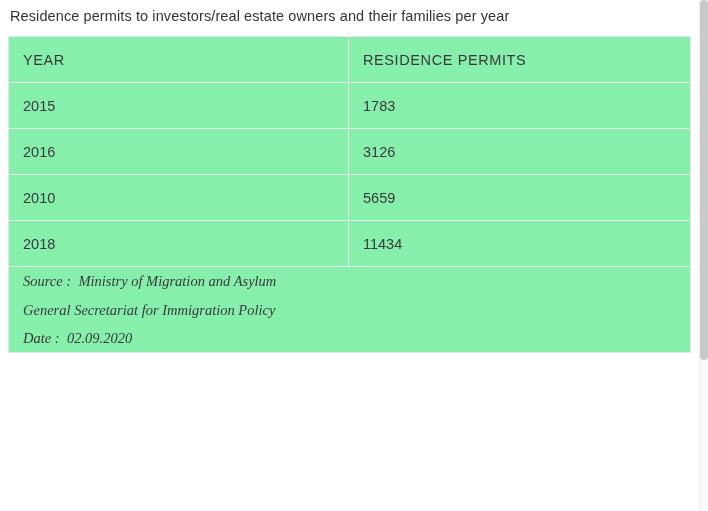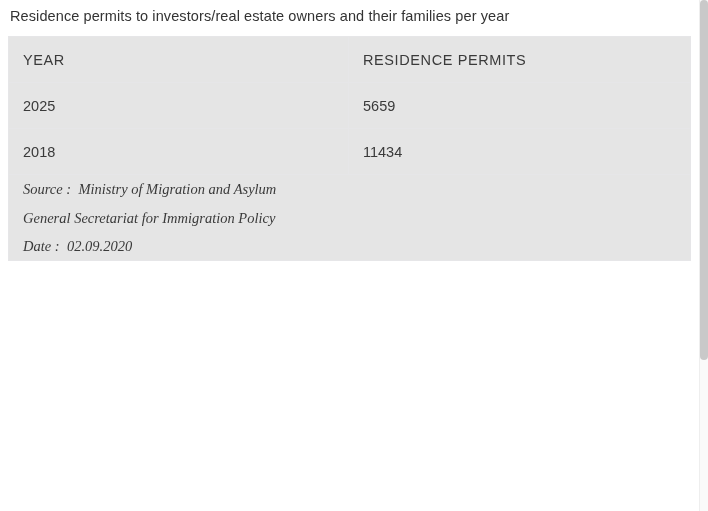--- a/index.html
+++ b/index.html
@@ -26,21 +26,21 @@
     font-size: 14.5px;
     color: #333333;
     line-height: 1.4;
     margin: 0 0 10px 2px;
     letter-spacing: 0.1px;
   }
   table.permits {
     border-collapse: collapse;
     width: 682px;
     table-layout: fixed;
-    background: #e5e5e5;
+    background: #86efac;
   }
   table.permits td, table.permits th {
     border: 1px solid #e6e6e8;
     padding: 0 0 0 14px;
     height: 45px;
     vertical-align: middle;
     text-align: left;
     font-weight: normal;
     font-size: 14.5px;
     color: #3a3a3a;
@@ -105,21 +105,29 @@
         <col class="c2">
       </colgroup>
     <thead>
       <tr>
         <th>YEAR</th>
         <th>RESIDENCE PERMITS</th>
       </tr>
     </thead>
     <tbody>
       <tr>
-        <td>2025</td>
+        <td>2015</td>
+        <td>1783</td>
+      </tr>
+      <tr>
+        <td>2016</td>
+        <td>3126</td>
+      </tr>
+      <tr>
+        <td>2010</td>
         <td>5659</td>
       </tr>
       <tr>
         <td>2018</td>
         <td>11434</td>
       </tr>
       <tr>
         <td class="source-cell" colspan="2">
           <div class="source-line">Source :  Ministry of Migration and Asylum</div>
           <div class="source-line">General Secretariat for Immigration Policy</div>

